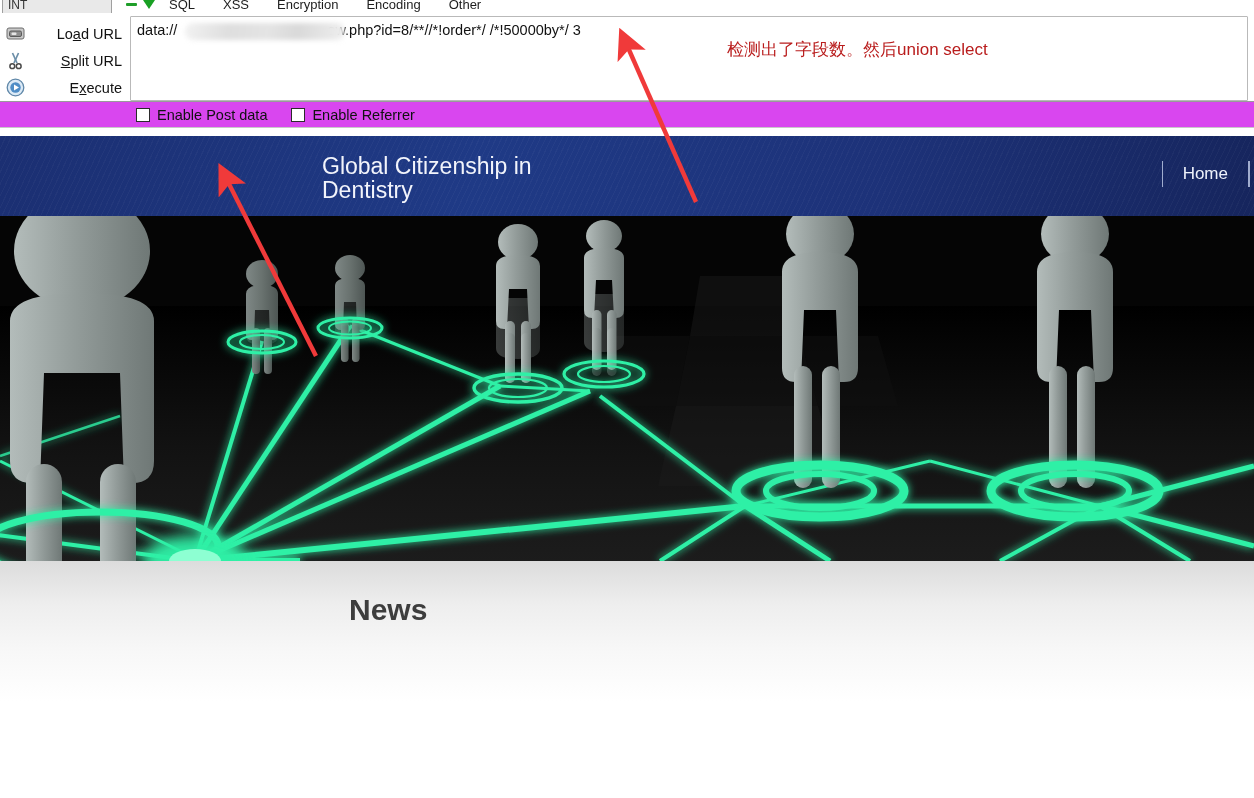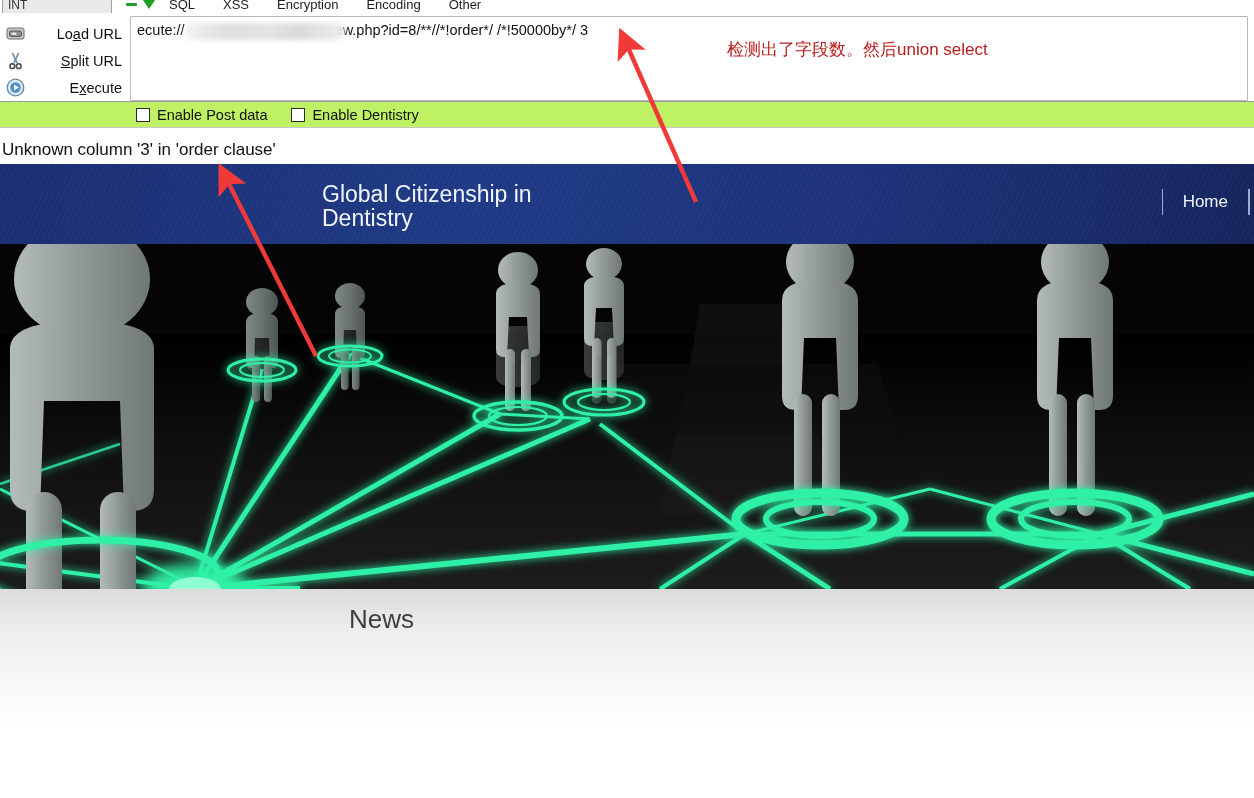--- a/index.html
+++ b/index.html
@@ -146,21 +146,21 @@
     height: 17px;
     border-radius: 9px;
     background: linear-gradient(100deg,#f2f2f2 0%, #dedede 28%, #e4e4e4 52%, #d9d9d9 70%, #efefef 100%);
     filter: blur(2.5px);
   }
 
   
   .hb-checks {
     border-top: 1px solid #9a9a9a;
     border-bottom: 1px solid #c8c8c8;
-    background: #bef264;
+    background: #d946ef;
     height: 27px;
     display: flex;
     align-items: center;
     padding-left: 136px;
     box-sizing: border-box;
   }
   .hb-check {
     display: flex;
     align-items: center;
     margin-right: 24px;
@@ -248,24 +248,24 @@
   .banner svg { display: block; }
 
   .news-area {
     height: 200px;
     background: linear-gradient(180deg, #dcdcdc 0%, #eeeeee 22%, #f8f8f8 46%, #ffffff 70%, #ffffff 100%);
     position: relative;
   }
   .news-title {
     position: absolute;
     left: 349px;
-    top: 15px;
-    font-size: 26px;
+    top: 32px;
+    font-size: 30px;
     color: #3d3d3d;
-    font-weight: 400;
+    font-weight: 700;
   }
 
   
   .annot-text {
     position: absolute;
     left: 727px;
     top: 38px;
     font-size: 17px;
     color: #b91c1c;
     white-space: nowrap;
@@ -333,43 +333,40 @@
             <circle cx="9.5" cy="9.5" r="5.2" fill="#4f8dc6"></circle>
             <path d="M8 6.6 L13 9.5 L8 12.4 Z" fill="#ffffff"></path>
           </svg>
         </span>
         <span class="hb-action-label">E<u>x</u>ecute</span>
       </div>
 
     </div>
 
     <div class="hb-urlwrap">
-      <div class="hb-url"><span class="hb-url-text"><span>ecute://</span><span style="display:inline-block;width:150px"></span><span>ew.php?id=8/**//*!order*/ /*!50000by*/ 3</span><span class="hb-blur"></span></span></div>
+      <div class="hb-url"><span class="hb-url-text"><span>data://</span><span style="display:inline-block;width:150px"></span><span>ew.php?id=8/**//*!order*/ /*!50000by*/ 3</span><span class="hb-blur"></span></span></div>
     </div>
 
   </div>
 
   <div class="hb-checks">
     <label class="hb-check">
       <span class="hb-box"></span>
       <span class="hb-check-label">Enable Post data</span>
     </label>
     <label class="hb-check">
       <span class="hb-box"></span>
-      <span class="hb-check-label">Enable Dentistry</span>
+      <span class="hb-check-label">Enable Referrer</span>
     </label>
   </div>
 
 </div>
 
 <div style="position:absolute;top:136px;left:0;width:1254px;">
 
-  <div class="err-bar">
-    <span class="err-text">Unknown column '3' in 'order clause'</span>
-  </div>
 
   <div class="site-header">
     <div class="site-title">Global Citizenship in Dentistry</div>
     <div class="site-nav">
       <span class="nav-sep"></span>
       <a class="nav-link">Home</a>
       <span class="nav-sep"></span>
       <span class="nav-sep"></span>
     </div>
   </div>

